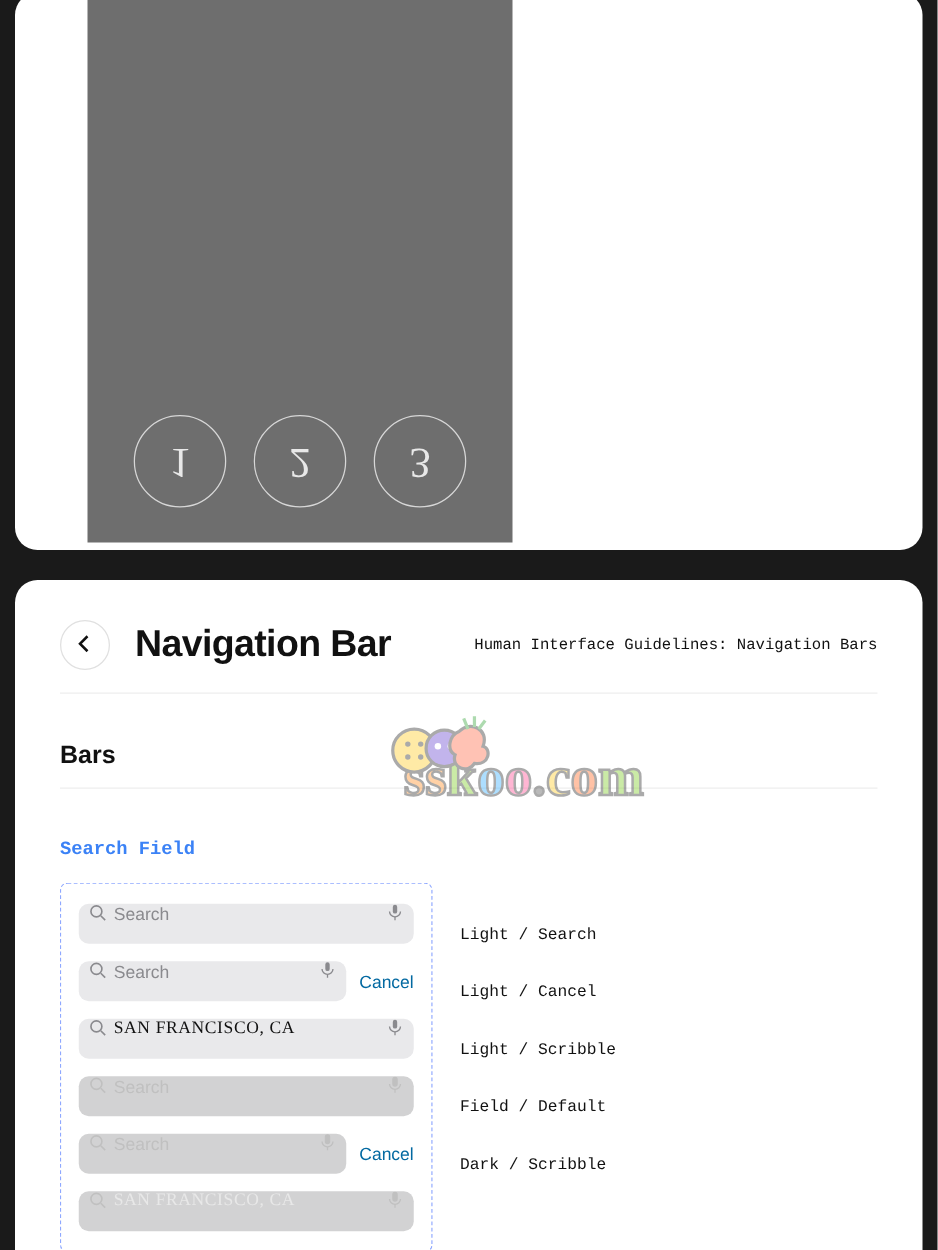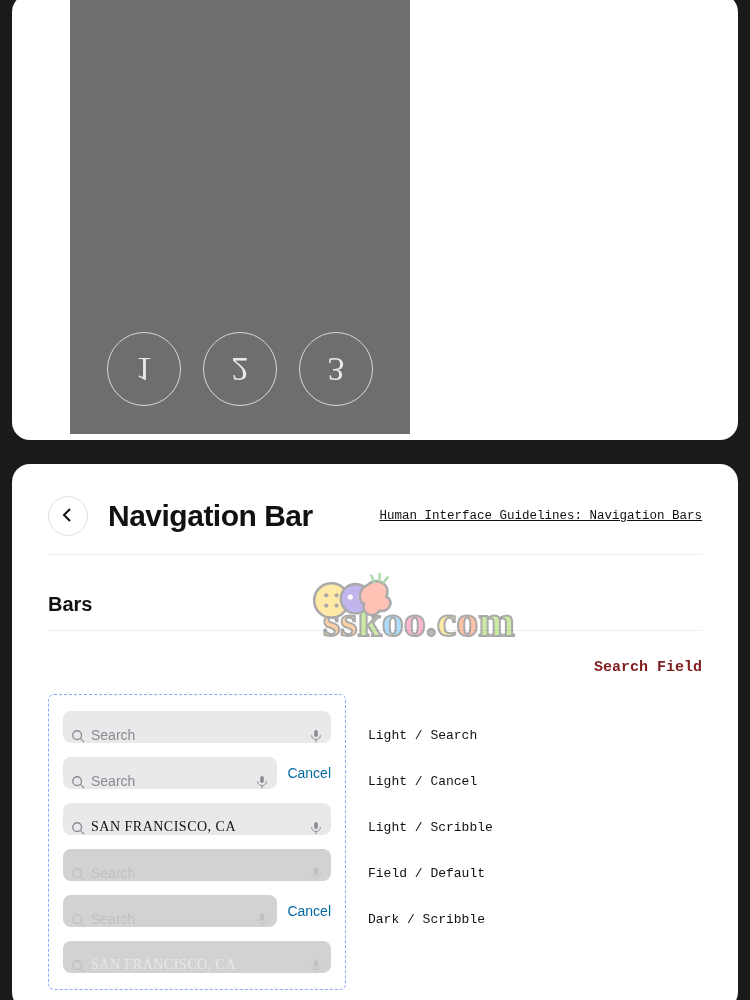--- a/index.html
+++ b/index.html
@@ -81,40 +81,38 @@
   }
   .page-title {
     font-size: 30px;
     font-weight: 800;
     letter-spacing: -0.5px;
     color: #111;
   }
   .hig-link {
     font-family: "Courier New", monospace;
     font-size: 12.5px;
-    text-decoration: underline;
     color: #111;
     white-space: nowrap;
   }
   .section-heading {
     font-size: 20px;
     font-weight: 700;
     margin-top: 38px;
     padding-bottom: 14px;
     border-bottom: 1px solid #eee;
     color: #111;
   }
   .sub-heading {
     font-family: "Courier New", monospace;
     font-size: 15px;
     font-weight: 700;
-    margin-top: 28px;
+    margin-top: 40px;
     margin-bottom: 18px;
-    color: #7f1d1d;
-    text-align: right;
+    color: #3b82f6;
   }
   .fields-area {
     display: flex;
     gap: 22px;
   }
   .dashed-box {
     border: 1.5px dashed #8fa8ff;
     border-radius: 6px;
     padding: 16px 14px 16px 14px;
     width: 298px;
@@ -136,21 +134,21 @@
     display: flex;
     align-items: center;
     gap: 10px;
     height: 32px;
   }
   .search-field {
     flex: 1;
     height: 32px;
     border-radius: 8px;
     display: flex;
-    align-items: flex-end;
+    align-items: flex-start;
     padding: 0 8px;
     gap: 6px;
     font-size: 14px;
   }
   .search-field.light { background: #e9e9eb; color: #8a8a8e; }
   .search-field.dark  { background: #d2d2d3; color: #c0c0c0; }
   .search-field.dark .mic svg { stroke: #c0c0c0; fill:#c0c0c0; }
   .search-field .text-area { flex:1; overflow:hidden; white-space:nowrap; }
   .scribble-light { font-family: "Bradley Hand","Comic Sans MS",cursive; color:#111; font-size:14px; letter-spacing:0.5px; }
   .scribble-dark  { font-family: "Bradley Hand","Comic Sans MS",cursive; color:#e8e8e8; font-size:14px; letter-spacing:0.5px; }

